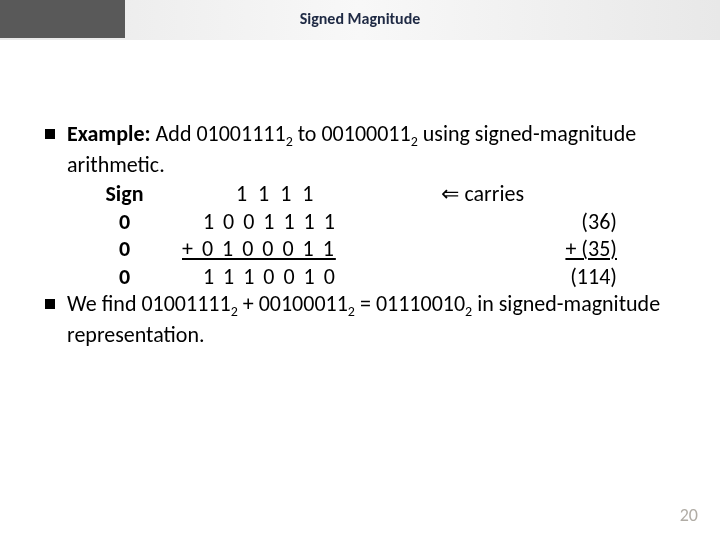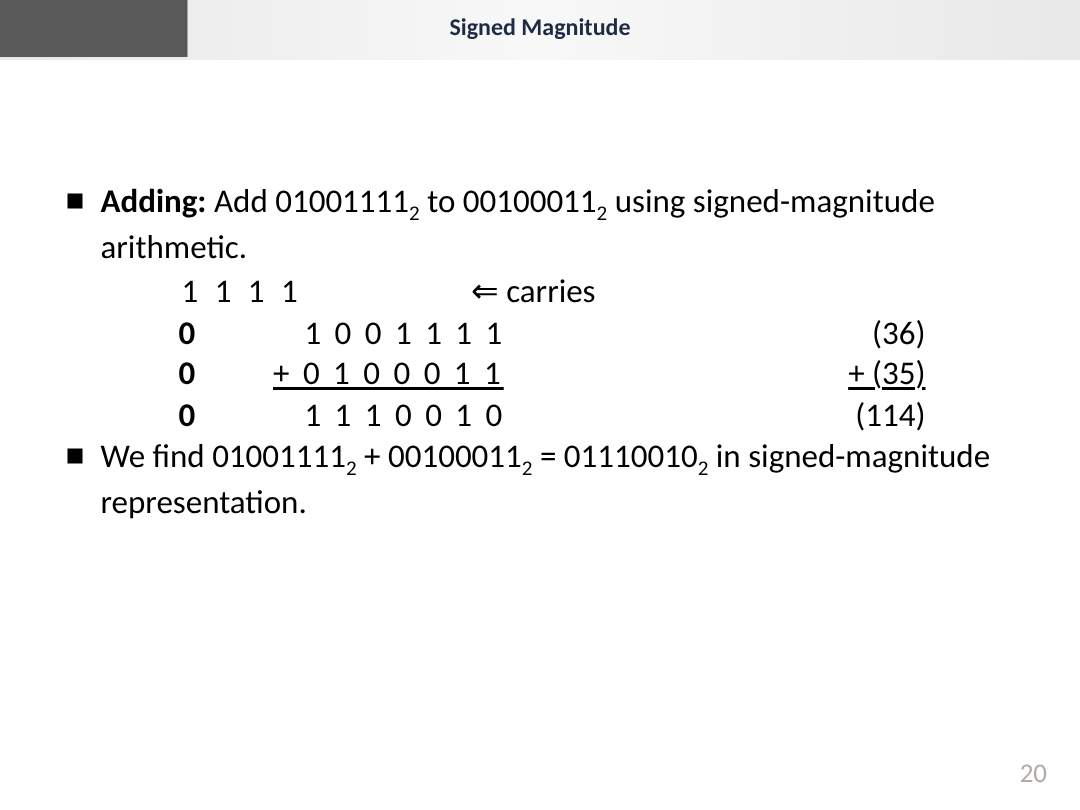--- a/index.html
+++ b/index.html
@@ -120,33 +120,34 @@
     <div class="title-left"></div>
     <div class="title-text">Signed Magnitude</div>
   </div>
 
   <div class="body">
 
 
     <div class="bullet">
       <div class="sq"></div>
       <div class="txt">
-        <span class="b">Adding:</span>
+        <span class="b">Example:</span>
         <span> Add </span>
         <span>01001111</span><span class="sub">2</span>
         <span> to </span>
         <span>00100011</span><span class="sub">2</span>
         <span> using signed-magnitude arithmetic.</span>
       </div>
     </div>
 
     <div class="example-block">
       <div class="row carries-row">
+        <div class="col-sign b">Sign</div>
         <div class="col-bits">1 1 1 1</div>
-        <div class="col-label" style="text-align:center; width:auto; margin-left:8px;">
+        <div class="col-label" style="text-align:center; width:auto; margin-left:20px;">
           <span>⇐ </span>
           <span>carries</span>
         </div>
       </div>
       <div class="row">
         <div class="col-sign b">0</div>
         <div class="col-bits">   1 0 0 1 1 1 1</div>
         <div class="col-label">(36)</div>
       </div>
       <div class="row">

